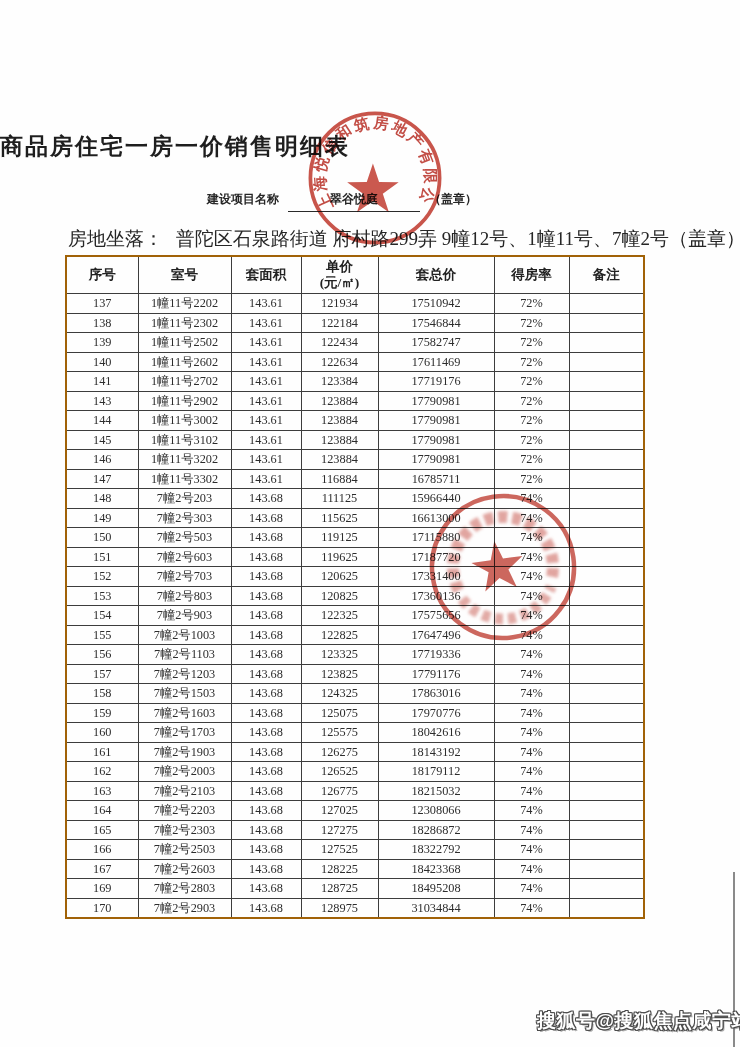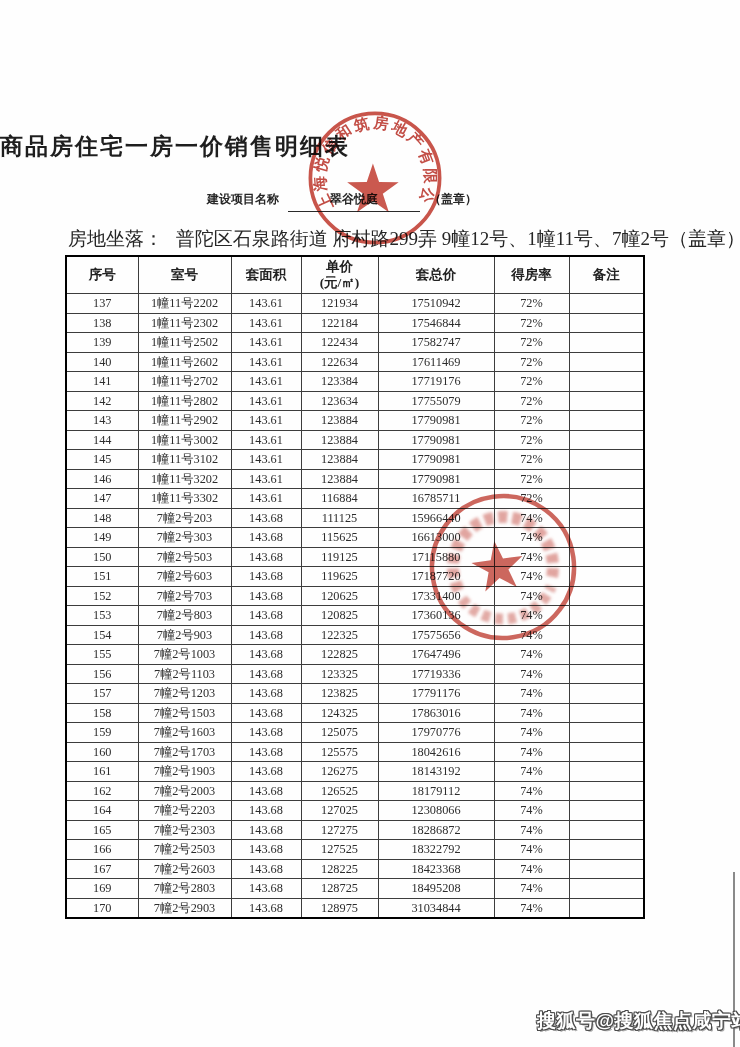--- a/index.html
+++ b/index.html
@@ -68,21 +68,21 @@
     white-space:pre-line;
     color:#222;
   }
   .price-table td{
     height:18.5px;
     font-size:12.3px;
     line-height:18px;
     color:#2c2c2c;
     white-space:nowrap;
   }
-  .price-table{border:2px solid #000000;}
+  .price-table{border:2px solid #a16207;}
   
   .stamp{
     position:absolute;
     mix-blend-mode:multiply;
     filter:blur(0.35px);
     pointer-events:none;
   }
   .stamp-company{left:300px;top:103px;}
   .stamp-official{left:418px;top:483px;}
   
@@ -189,29 +189,20 @@
         <tr>
           <td>141</td>
           <td>1幢11号2702</td>
           <td>143.61</td>
           <td>123384</td>
           <td>17719176</td>
           <td>72%</td>
           <td></td>
         </tr>
         <tr>
-          <td>142</td>
-          <td>1幢11号2802</td>
-          <td>143.61</td>
-          <td>123634</td>
-          <td>17755079</td>
-          <td>72%</td>
-          <td></td>
-        </tr>
-        <tr>
           <td>143</td>
           <td>1幢11号2902</td>
           <td>143.61</td>
           <td>123884</td>
           <td>17790981</td>
           <td>72%</td>
           <td></td>
         </tr>
         <tr>
           <td>144</td>
@@ -374,20 +365,29 @@
           <td>18143192</td>
           <td>74%</td>
           <td></td>
         </tr>
         <tr>
           <td>162</td>
           <td>7幢2号2003</td>
           <td>143.68</td>
           <td>126525</td>
           <td>18179112</td>
+          <td>74%</td>
+          <td></td>
+        </tr>
+        <tr>
+          <td>163</td>
+          <td>7幢2号2103</td>
+          <td>143.68</td>
+          <td>126775</td>
+          <td>18215032</td>
           <td>74%</td>
           <td></td>
         </tr>
         <tr>
           <td>164</td>
           <td>7幢2号2203</td>
           <td>143.68</td>
           <td>127025</td>
           <td>12308066</td>
           <td>74%</td>

